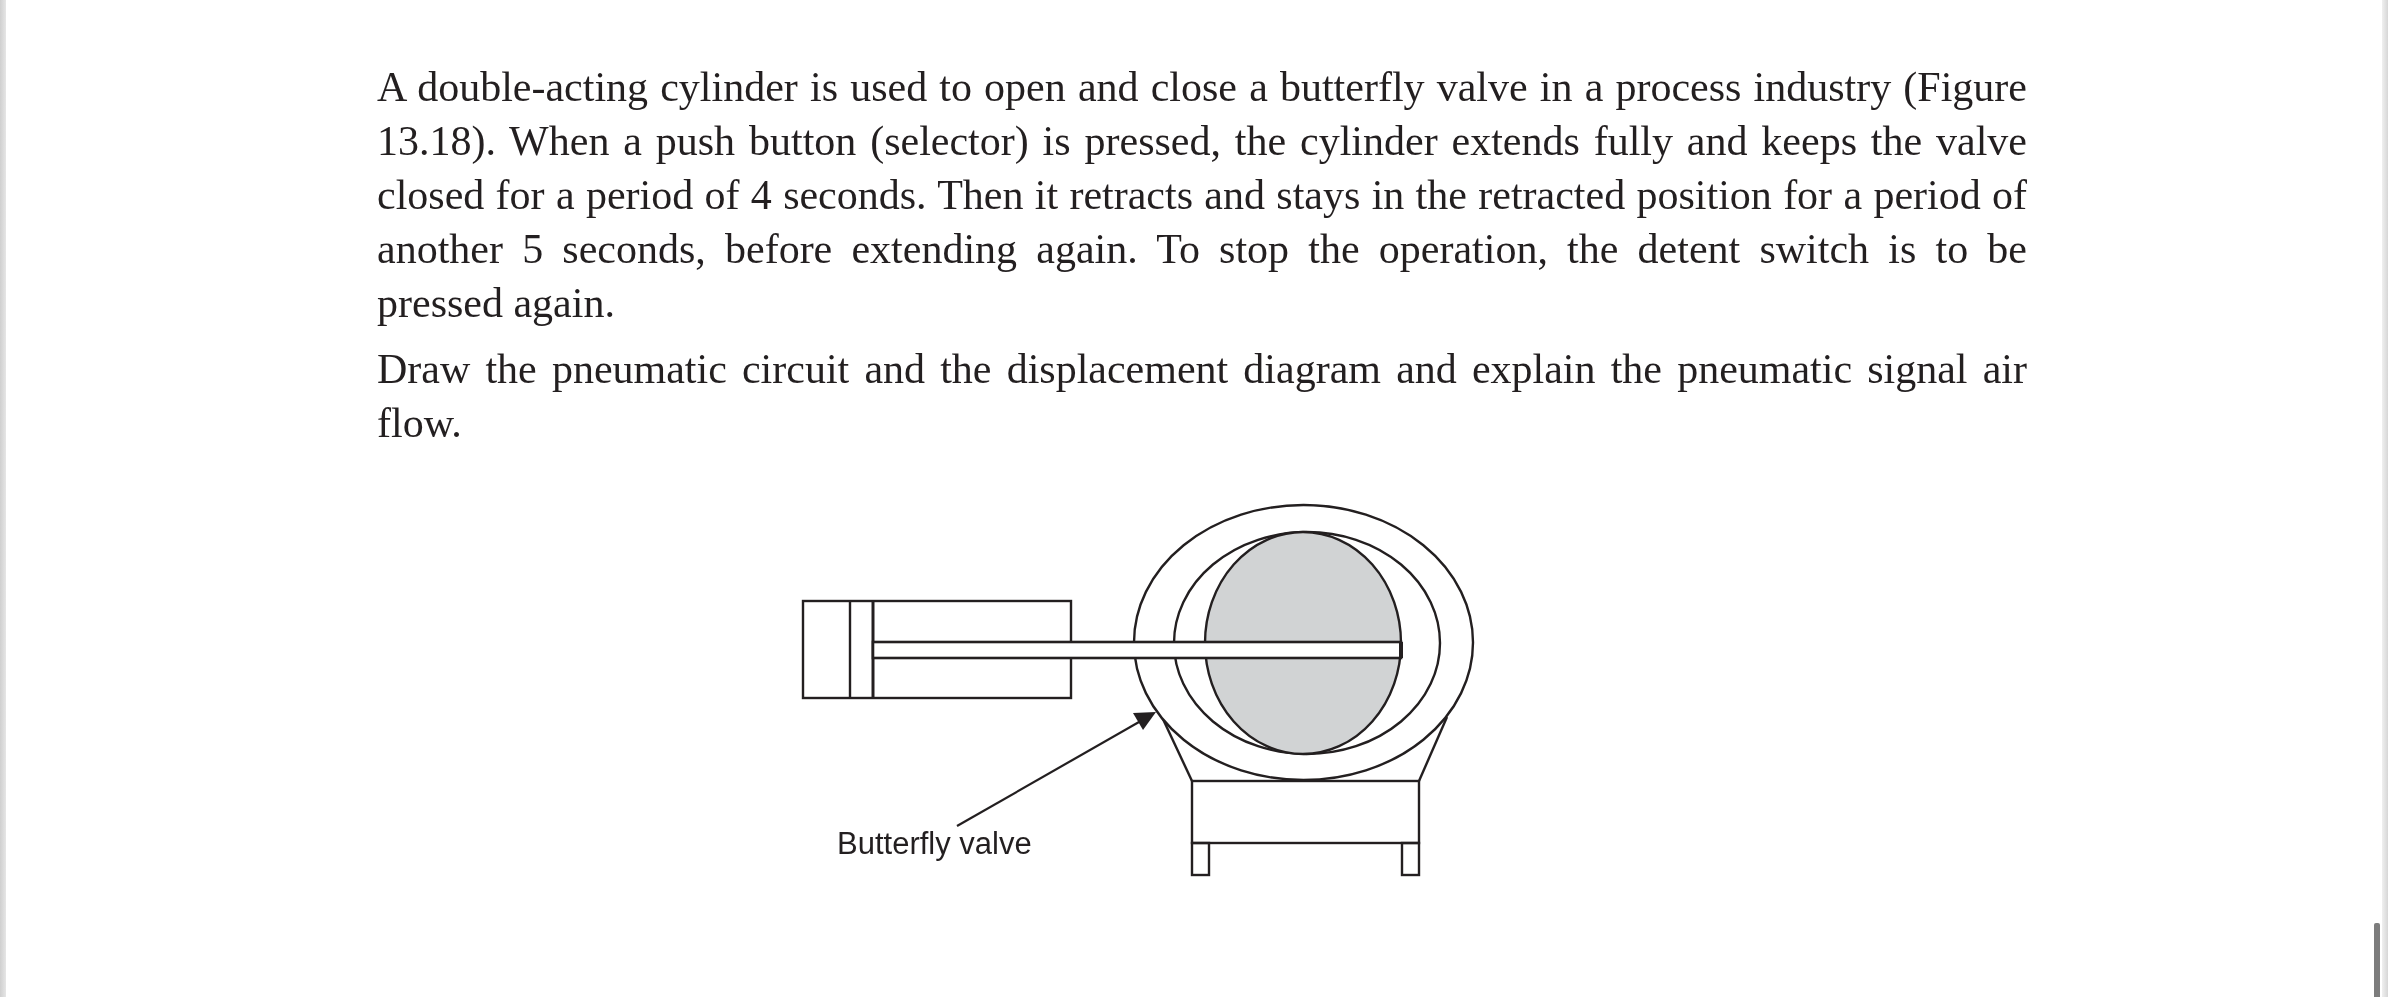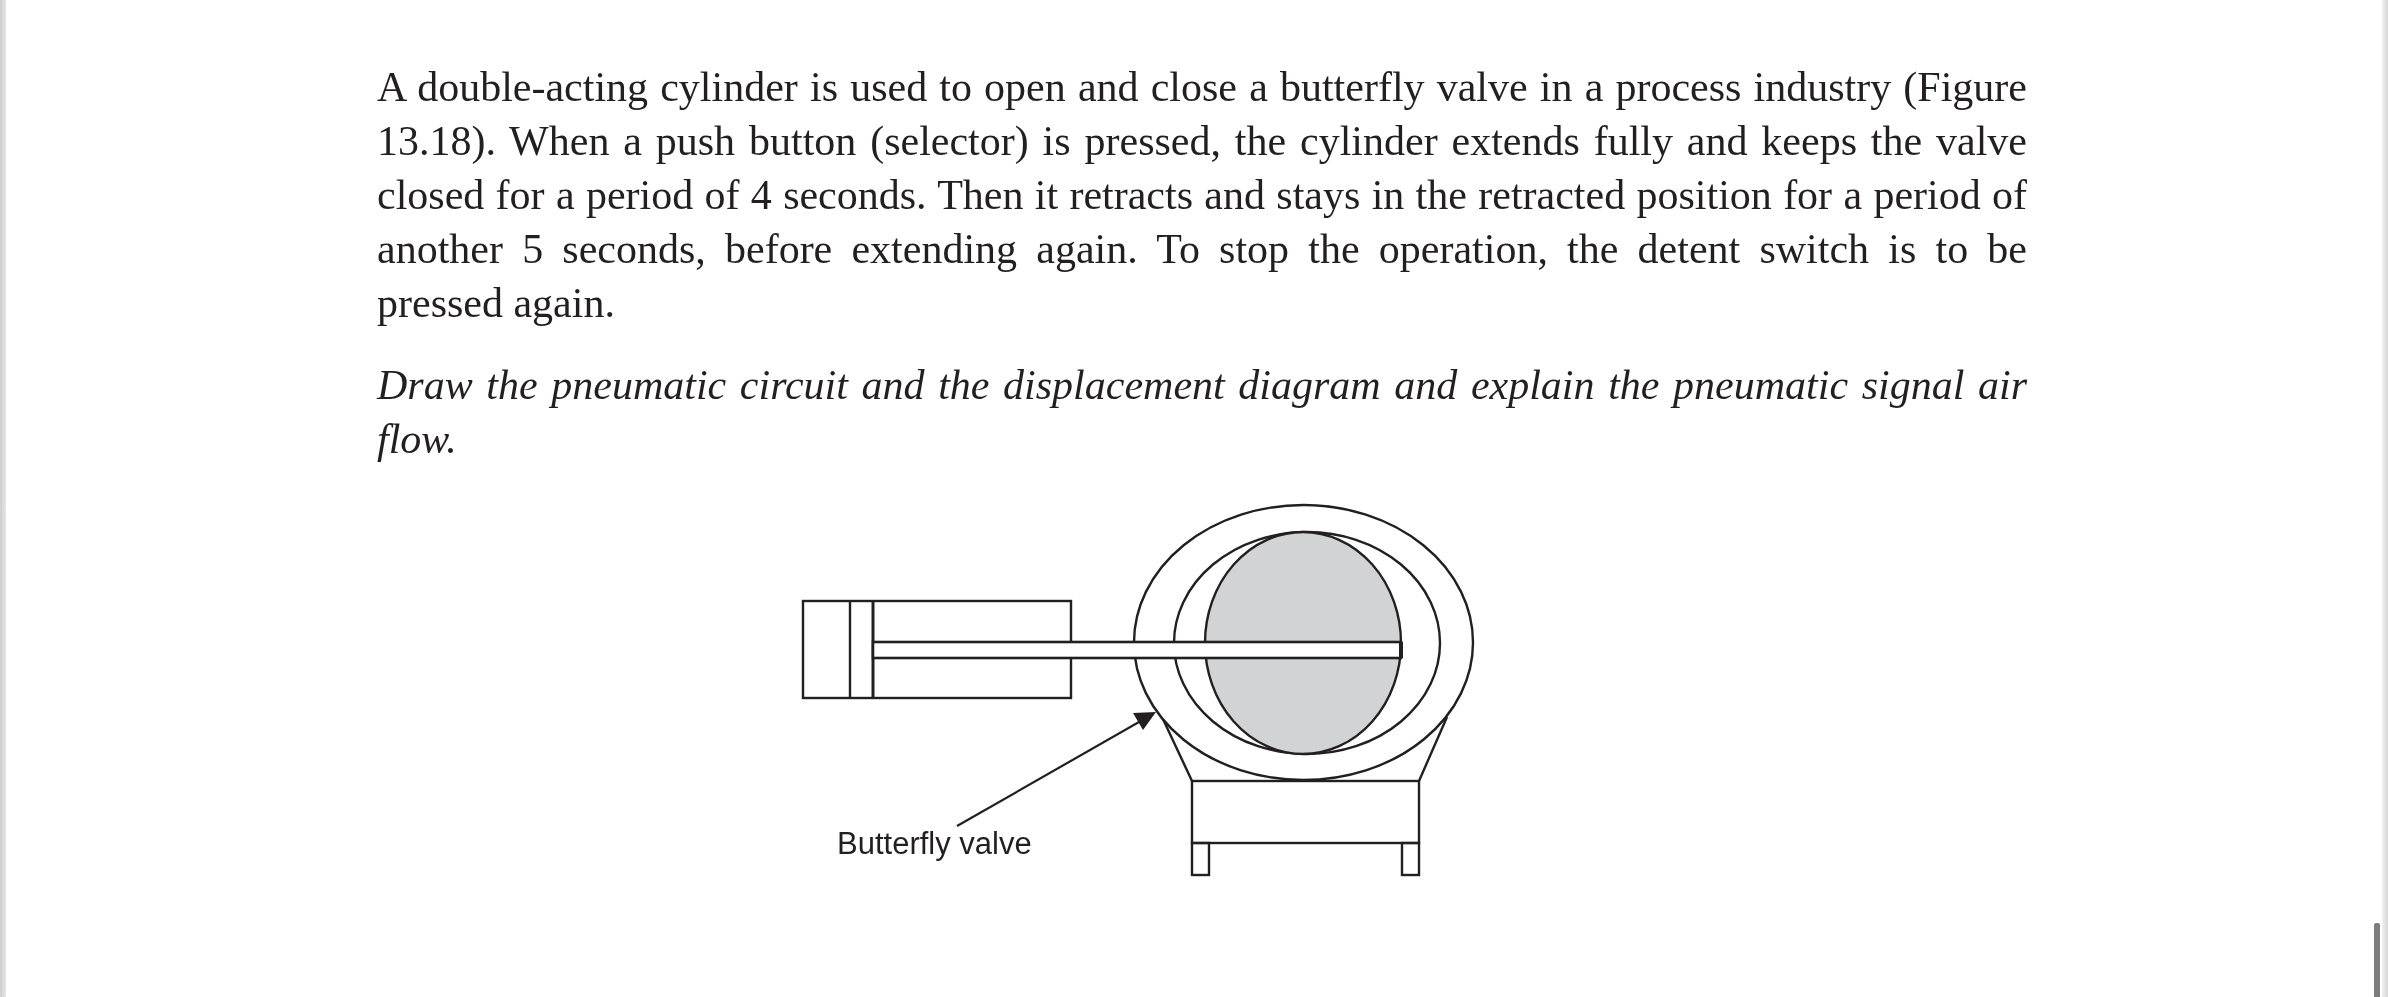--- a/index.html
+++ b/index.html
@@ -41,21 +41,21 @@
     .para {
       margin: 12px;
       font-family: "Liberation Serif", "DejaVu Serif", serif;
       font-size: 42px;
       line-height: 54px;
       color: #231f20;
       text-align: justify;
       text-align-last: left;
     }
     .para1 { position: absolute; top: 48px; left: 0; width: 1650px; }
-    .para2 { position: absolute; top: 346px; left: 0; width: 1650px; font-style: italic; }
+    .para2 { position: absolute; top: 330px; left: 0; width: 1650px; }
     .figure {
       position: absolute;
       left: 0; top: 0;
       width: 1935px; height: 997px;
       pointer-events: none;
     }
     .figure svg { position: absolute; left: 0; top: 0; }
     .fig-label {
       position: absolute;
       left: 837px;

